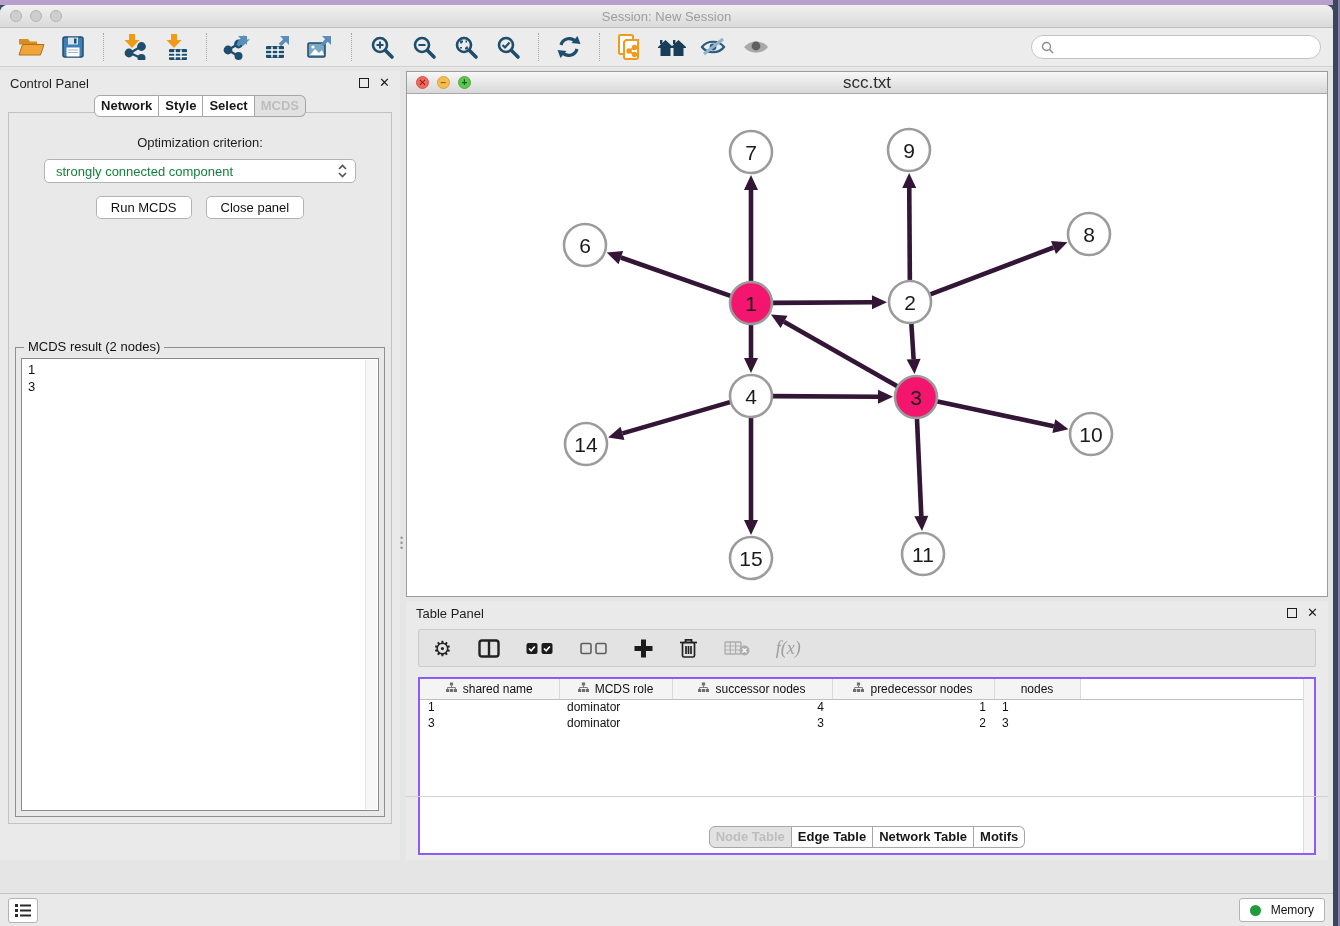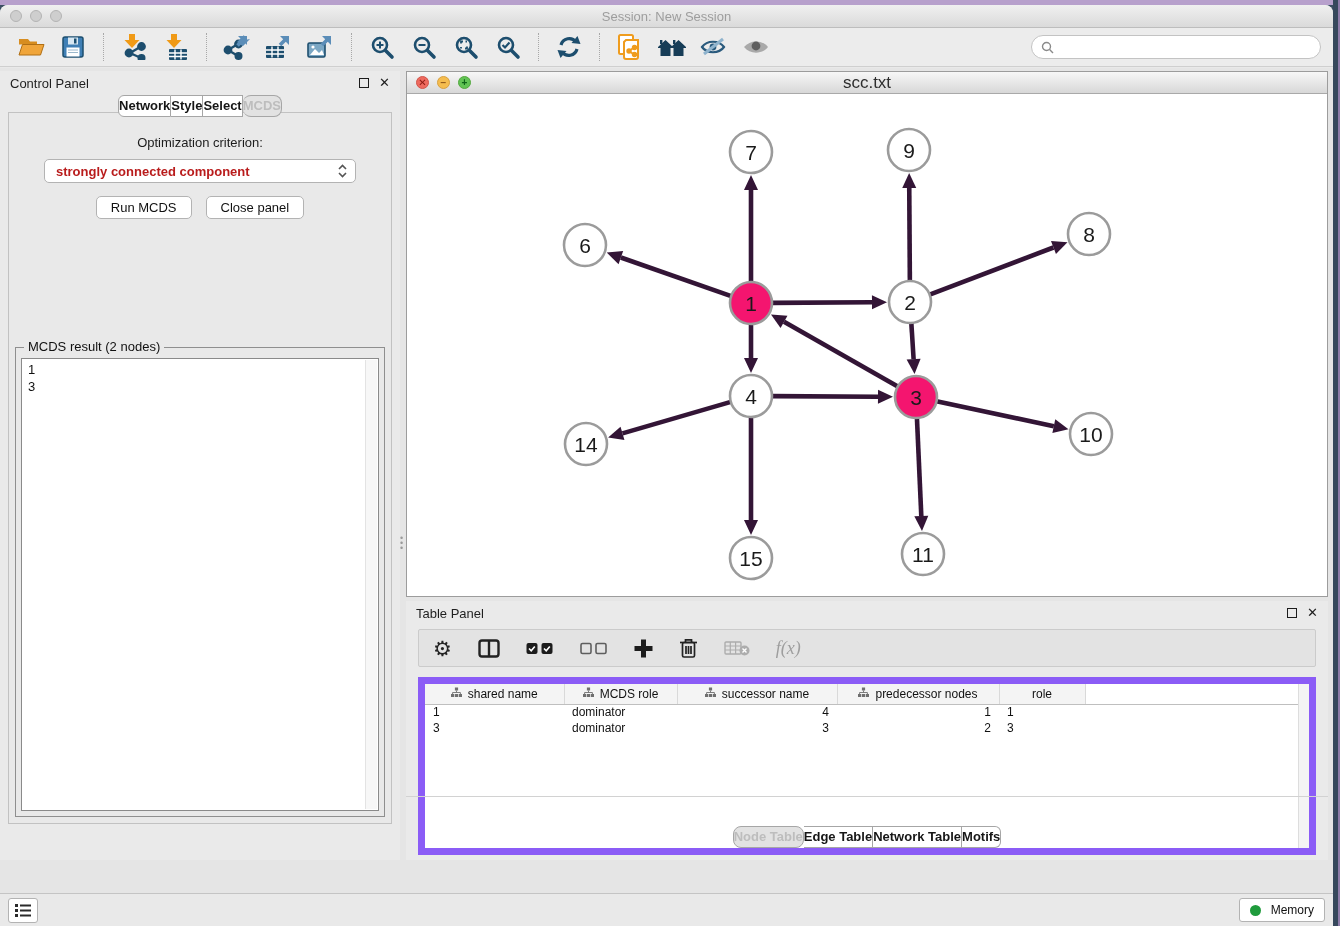--- a/index.html
+++ b/index.html
@@ -28,29 +28,29 @@
 
   
   .control-panel { position:absolute; left:0; top:3px; width:400px; bottom:33px; background:#eaeaea; }
   .panel-header { height:24px; display:flex; align-items:center; padding:0 10px; }
   .panel-title { font-size:13px; color:#1f1f1f; }
   .panel-header-btns { margin-left:auto; display:flex; align-items:center; gap:10px; }
   .float-btn { width:10px; height:10px; border:1.5px solid #1c1c1c; display:inline-block; }
   .close-btn { font-size:13px; font-weight:bold; color:#1c1c1c; line-height:10px; }
 
   .seg-tabs { position:relative; z-index:2; display:flex; justify-content:center; margin-bottom:-11px; }
-  .seg-tab { font-size:13px; font-weight:600; color:#161616; background:#fff; border:1px solid #a6a6a6; border-left:none; padding:2px 0 3px; }
+  .seg-tab { font-size:13px; font-weight:600; color:#161616; background:#fff; border:1px solid #a6a6a6; border-left:none; padding:2px 6px 3px; }
   .seg-tab:first-child { border-left:1px solid #a6a6a6; border-radius:6px 0 0 6px; }
   .seg-tab:last-child { border-radius:0 6px 6px 0; }
-  .seg-tab.active { background:#e2e2e2; color:#bdbdbd;border-radius:8px; }
+  .seg-tab.active { background:#e2e2e2; color:#bdbdbd; }
 
   .cp-body { position:absolute; left:8px; right:8px; top:41px; bottom:36px; border:1px solid #c2c2c2; background:#e9e9e9; }
   .opt-label { text-align:center; font-size:13px; color:#1c1c1c; margin-top:22px; }
   .dropdown { width:312px; height:24px; margin:9px auto 0; background:#fff; border:1px solid #b3b3b3; border-radius:5px; display:flex; align-items:center; padding:0 8px 0 11px; }
-  .dropdown-value { font-size:13px; color:#b91c1c; flex:1;font-weight:bold; }
+  .dropdown-value { font-size:13px; color:#15803d; flex:1; }
   .btn-row { display:flex; justify-content:center; gap:14px; margin-top:13px; }
   .push-btn { font-size:13px; font-weight:500; color:#111; background:#fff; border:1px solid #b3b3b3; border-radius:5px; padding:3px 14px; font-family:inherit; }
 
   .result-group { position:absolute; left:6px; right:6px; bottom:6px; height:470px; border:1px solid #8f8f8f; }
   .result-legend { position:absolute; top:-9px; left:8px; background:#e9e9e9; padding:0 4px; font-size:13px; color:#111; }
   .result-inner { position:absolute; left:5px; right:5px; top:10px; bottom:5px; background:#fff; border:1px solid #8a8a8a; }
   .result-text { position:absolute; inset:1px 14px 1px 1px; font-size:13px; line-height:17px; color:#111; padding:1px 5px; white-space:pre-line; }
   .result-scroll { position:absolute; top:1px; bottom:1px; right:1px; width:12px; background:#f7f7f7; border-left:1px solid #e3e3e3; }
 
   
@@ -66,21 +66,21 @@
   .v-split-handle { position:absolute; left:400px; top:468px; width:5px; height:22px; color:#9a9a9a; font-size:9px; line-height:5px; }
   .h-split-handle { position:absolute; left:862px; top:587px; width:14px; height:4px; border-top:1px solid #bbb; border-bottom:1px solid #bbb; }
 
   
   .table-panel { position:absolute; left:406px; top:533px; width:922px; bottom:33px; background:#eaeaea; }
   .tp-toolbar { margin:4px 12px 0; height:38px; background:#e3e3e3; border:1px solid #cbcbcb; border-radius:2px; display:flex; align-items:center; padding:0 14px; gap:26px; }
   .tp-icon { display:flex; align-items:center; justify-content:center; }
   .gear-glyph { font-size:21px; color:#242424; line-height:1; }
   .fx-label { font-family:Liberation Serif, serif; font-style:italic; font-size:18px; color:#9e9e9e; }
 
-  .table-wrap { position:absolute; left:12px; right:12px; top:76px; height:178px; background:#fff; border:7px solid #8b5cf6; overflow:hidden; }
+  .table-wrap { position:absolute; left:12px; right:12px; top:76px; height:178px; background:#fff; border:2px solid #8b5cf6; overflow:hidden; }
   table.data { border-collapse:collapse; width:100%; table-layout:fixed; }
   table.data th { height:20px; background:#f4f4f4; border-right:1px solid #d9d9d9; border-bottom:1px solid #bfbfbf; font-size:12px; font-weight:normal; color:#111; text-align:center; }
   table.data th .th-inner { display:flex; align-items:center; justify-content:center; gap:6px; }
   table.data th.filler { background:#fff; border-right:none; }
   table.data td { height:16px; font-size:12px; color:#111; padding:0 8px; overflow:hidden; white-space:nowrap; }
   td.al-r { text-align:right; }
   .table-scroll { position:absolute; top:0; bottom:0; right:0; width:11px; background:#f4f4f4; border-left:1px solid #ddd; }
 
   .tp-tabs { position:absolute; left:0; right:0; bottom:5px; display:flex; justify-content:center; }
   .tp-divider { position:absolute; left:0; right:0; bottom:63px; border-top:1px solid #d2d2d2; }
@@ -485,40 +485,40 @@
                   <span class="th-inner">
                     <span><svg width="11" height="11" viewBox="0 0 11 11">
                         <g fill="#6f6f6f">
                           <rect x="3.9" y="0.5" width="3.2" height="3"></rect>
                           <rect x="0" y="7" width="3.2" height="3"></rect>
                           <rect x="3.9" y="7" width="3.2" height="3"></rect>
                           <rect x="7.8" y="7" width="3.2" height="3"></rect>
                         </g>
                         <path d="M5.5 3.5 v2 M1.6 7 v-1.5 h7.8 V7" stroke="#6f6f6f" stroke-width="0.9" fill="none"></path>
                       </svg></span>
-                    <span>successor name</span>
+                    <span>successor nodes</span>
                   </span>
                 </th>
                 <th style="width: 162px;">
                   <span class="th-inner">
                     <span><svg width="11" height="11" viewBox="0 0 11 11">
                         <g fill="#6f6f6f">
                           <rect x="3.9" y="0.5" width="3.2" height="3"></rect>
                           <rect x="0" y="7" width="3.2" height="3"></rect>
                           <rect x="3.9" y="7" width="3.2" height="3"></rect>
                           <rect x="7.8" y="7" width="3.2" height="3"></rect>
                         </g>
                         <path d="M5.5 3.5 v2 M1.6 7 v-1.5 h7.8 V7" stroke="#6f6f6f" stroke-width="0.9" fill="none"></path>
                       </svg></span>
                     <span>predecessor nodes</span>
                   </span>
                 </th>
                 <th style="width: 86px;">
                   <span class="th-inner">
-                    <span>role</span>
+                    <span>nodes</span>
                   </span>
                 </th>
                 <th class="filler"></th>
               </tr>
             </thead>
           <tbody id="node-table-body">
               <tr>
                 <td class="">1</td>
                 <td class="">dominator</td>
                 <td class="al-r">4</td>

